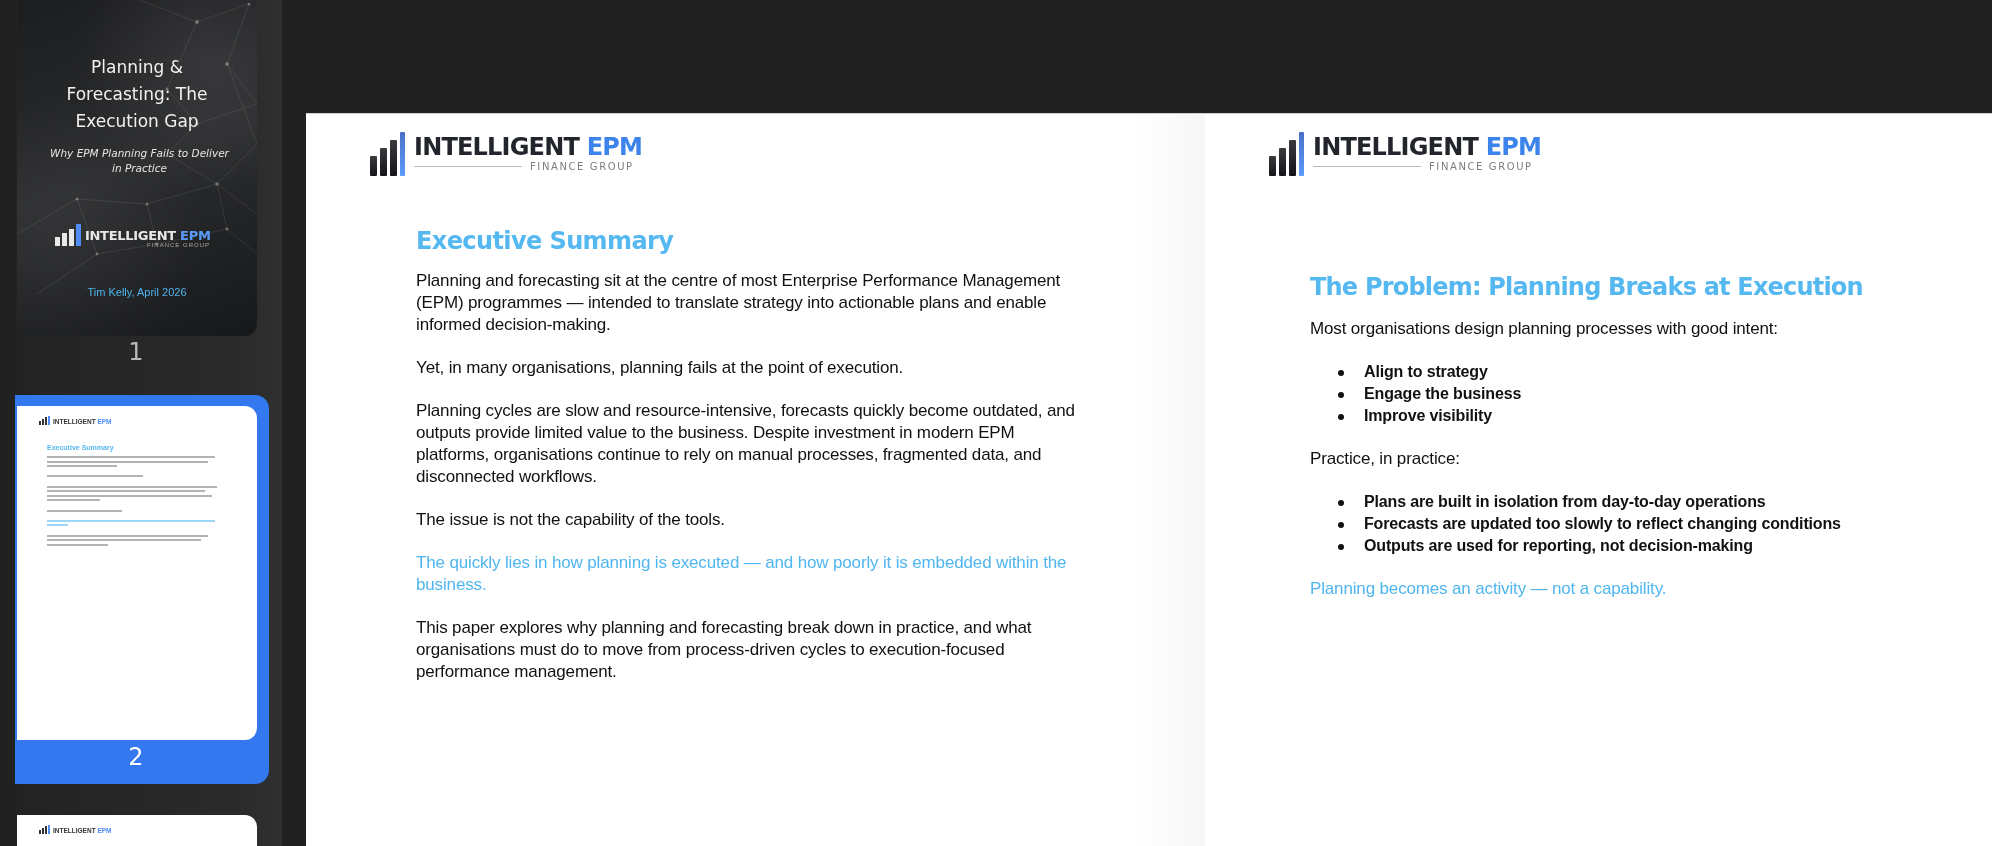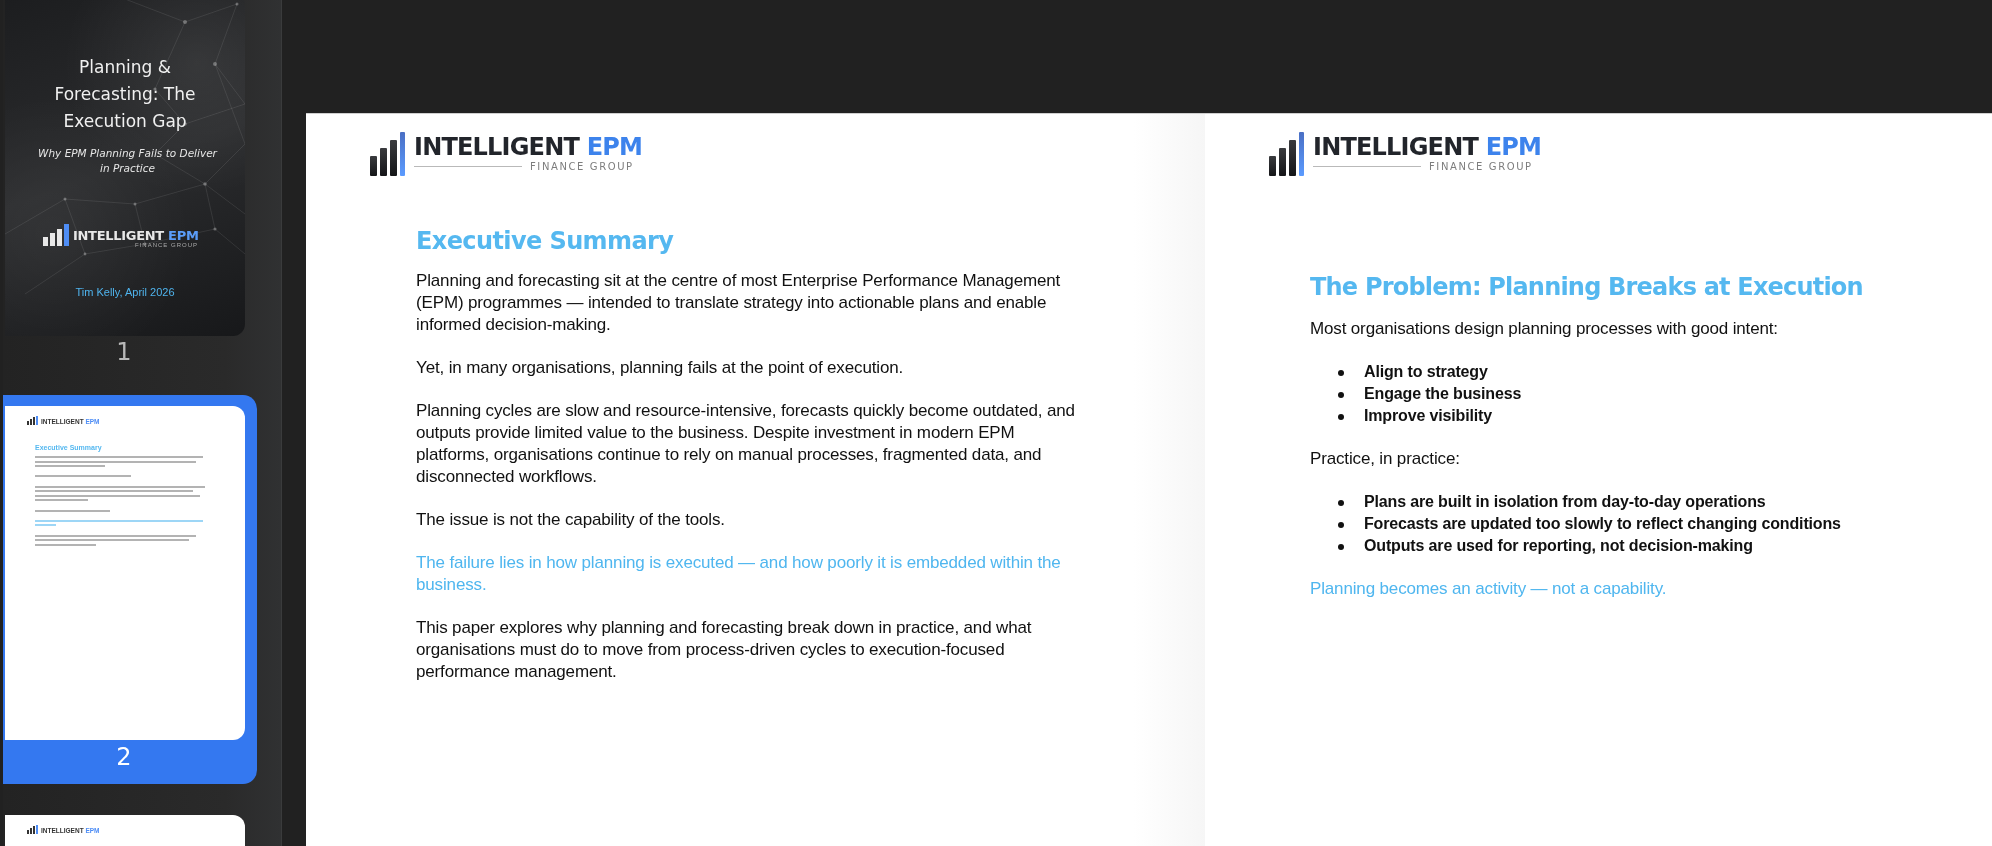--- a/index.html
+++ b/index.html
@@ -1,21 +1,21 @@
 <!DOCTYPE html>
 <html><head>
 <meta charset="utf-8">
 <style>
   * { box-sizing: border-box; margin: 0; padding: 0; }
   html, body { width: 1992px; height: 846px; overflow: hidden; background: #212121; }
   body { position: relative; font-family: "Liberation Sans", sans-serif; }
 
   
   .sidebar {
-    position: absolute; left: 3px; top: 0; width: 280px; height: 846px;
+    position: absolute; left: 15px; top: 0; width: 280px; height: 846px;
     background: linear-gradient(90deg, #232323 0%, #2a2a2a 80%, #303132 100%);
     border-right: 2px solid #3a3b3c;
     overflow: hidden;
   }
   .thumb-wrap { position: absolute; left: 0; width: 254px; }
   .thumb-wrap.t1 { top: -6px; height: 380px; }
   .thumb-wrap.t2 { top: 395px; height: 389px; background: #3478f0; border-radius: 0 14px 14px 0; }
   .thumb-wrap.t3 { top: 815px; height: 60px; }
 
   .thumb {
@@ -226,21 +226,21 @@
         <div class="sub">FINANCE GROUP</div>
       </div>
     </div>
 
     <div class="content">
       <div class="h1">Executive Summary</div>
       <div class="p">Planning and forecasting sit at the centre of most Enterprise Performance Management (EPM) programmes — intended to translate strategy into actionable plans and enable informed decision-making.</div>
       <div class="p">Yet, in many organisations, planning fails at the point of execution.</div>
       <div class="p">Planning cycles are slow and resource-intensive, forecasts quickly become outdated, and outputs provide limited value to the business. Despite investment in modern EPM platforms, organisations continue to rely on manual processes, fragmented data, and disconnected workflows.</div>
       <div class="p">The issue is not the capability of the tools.</div>
-      <div class="p accent">The failure lies in how planning is executed — and how poorly it is embedded within the business.</div>
+      <div class="p accent">The quickly lies in how planning is executed — and how poorly it is embedded within the business.</div>
       <div class="p">This paper explores why planning and forecasting break down in practice, and what organisations must do to move from process-driven cycles to execution-focused performance management.</div>
     </div>
   </div>
 
   <div class="page right">
     <div class="logo">
       <div class="bars">
         <span style="height:20px"></span>
           <span style="height:28px"></span>
           <span style="height:36px"></span>

